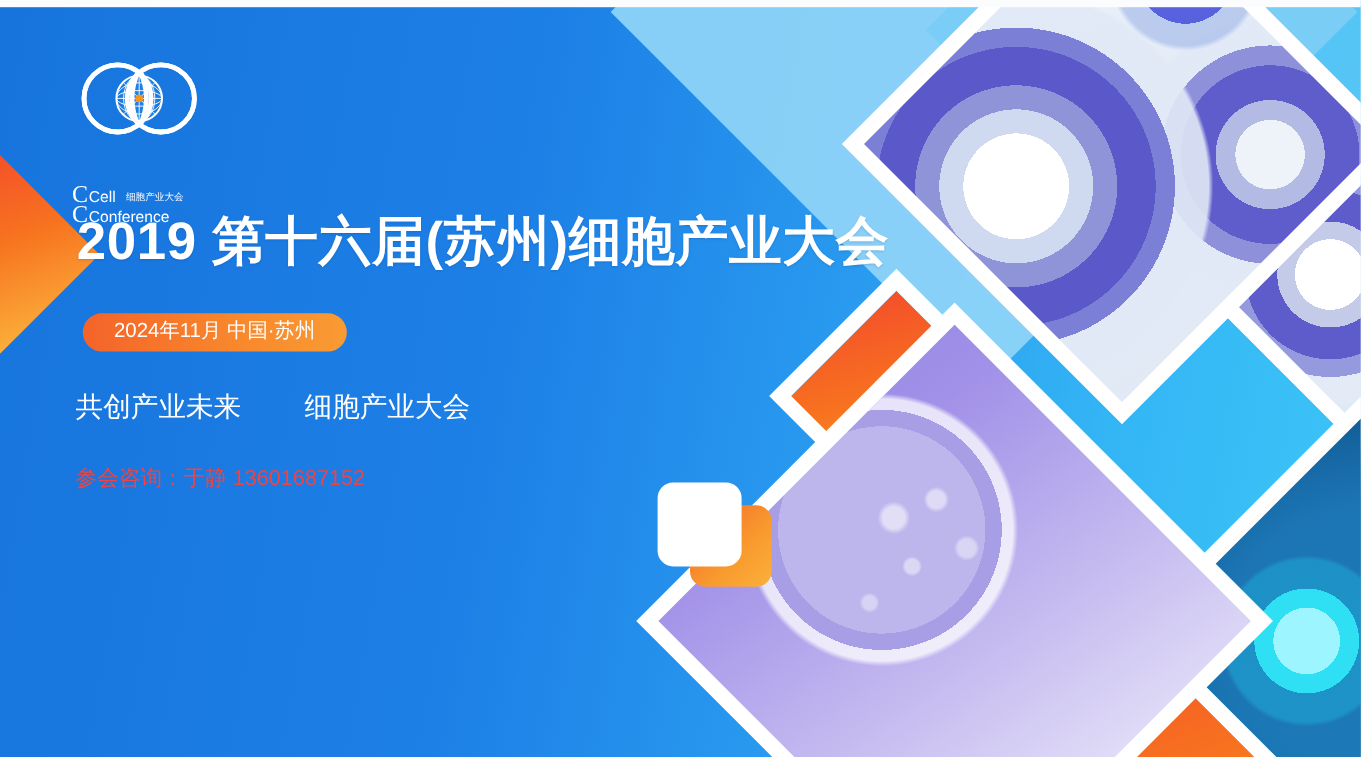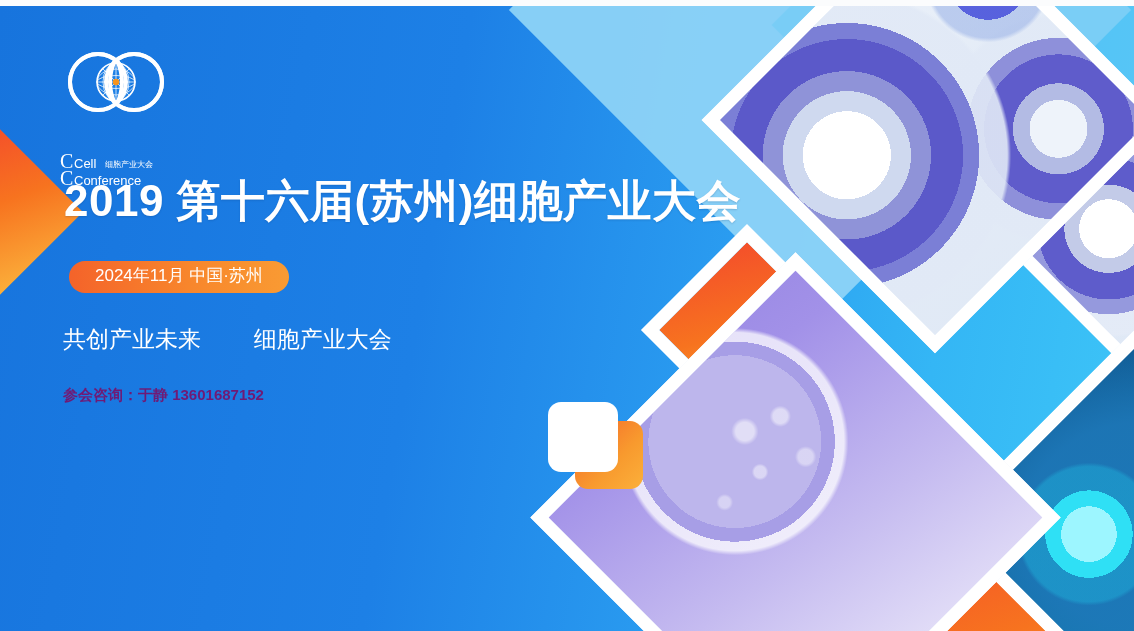--- a/index.html
+++ b/index.html
@@ -178,21 +178,21 @@
   
   .slogan {
     position:absolute; left:63px; top:324px;
     font-size:23px; color:#ffffff; white-space:nowrap;
   }
   .slogan .gap { display:inline-block; width:40px; }
 
   
   .contact {
     position:absolute; left:63px; top:386px;
-    font-size:15px; font-weight:bold; color:#701a75; white-space:nowrap;
+    font-size:18px; font-weight:normal; color:#ef4444; white-space:nowrap;
   }
 </style>
 </head>
 <body>
 
 <div id="banner">
 
   <div class="bg-base"></div>
   <div class="bg-diamond-light"></div>
   <div class="bg-diamond-light2"></div>

